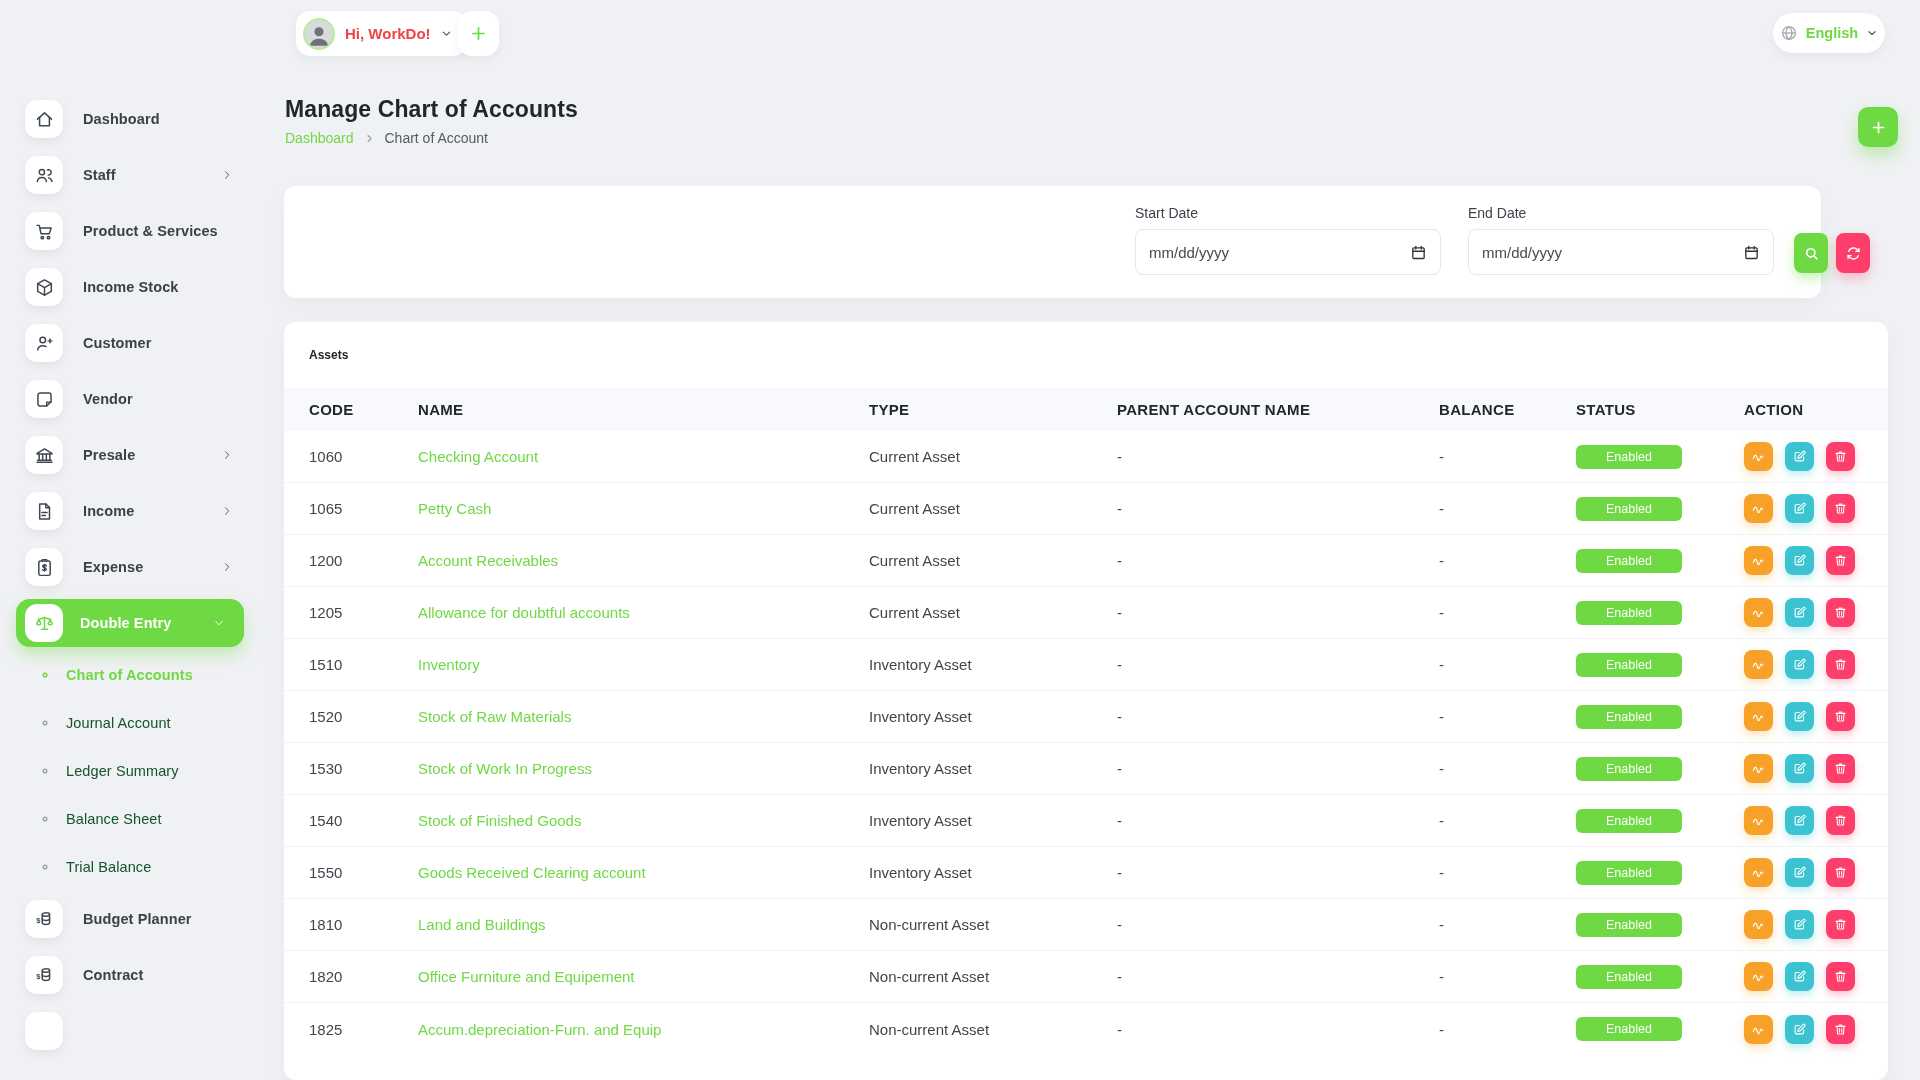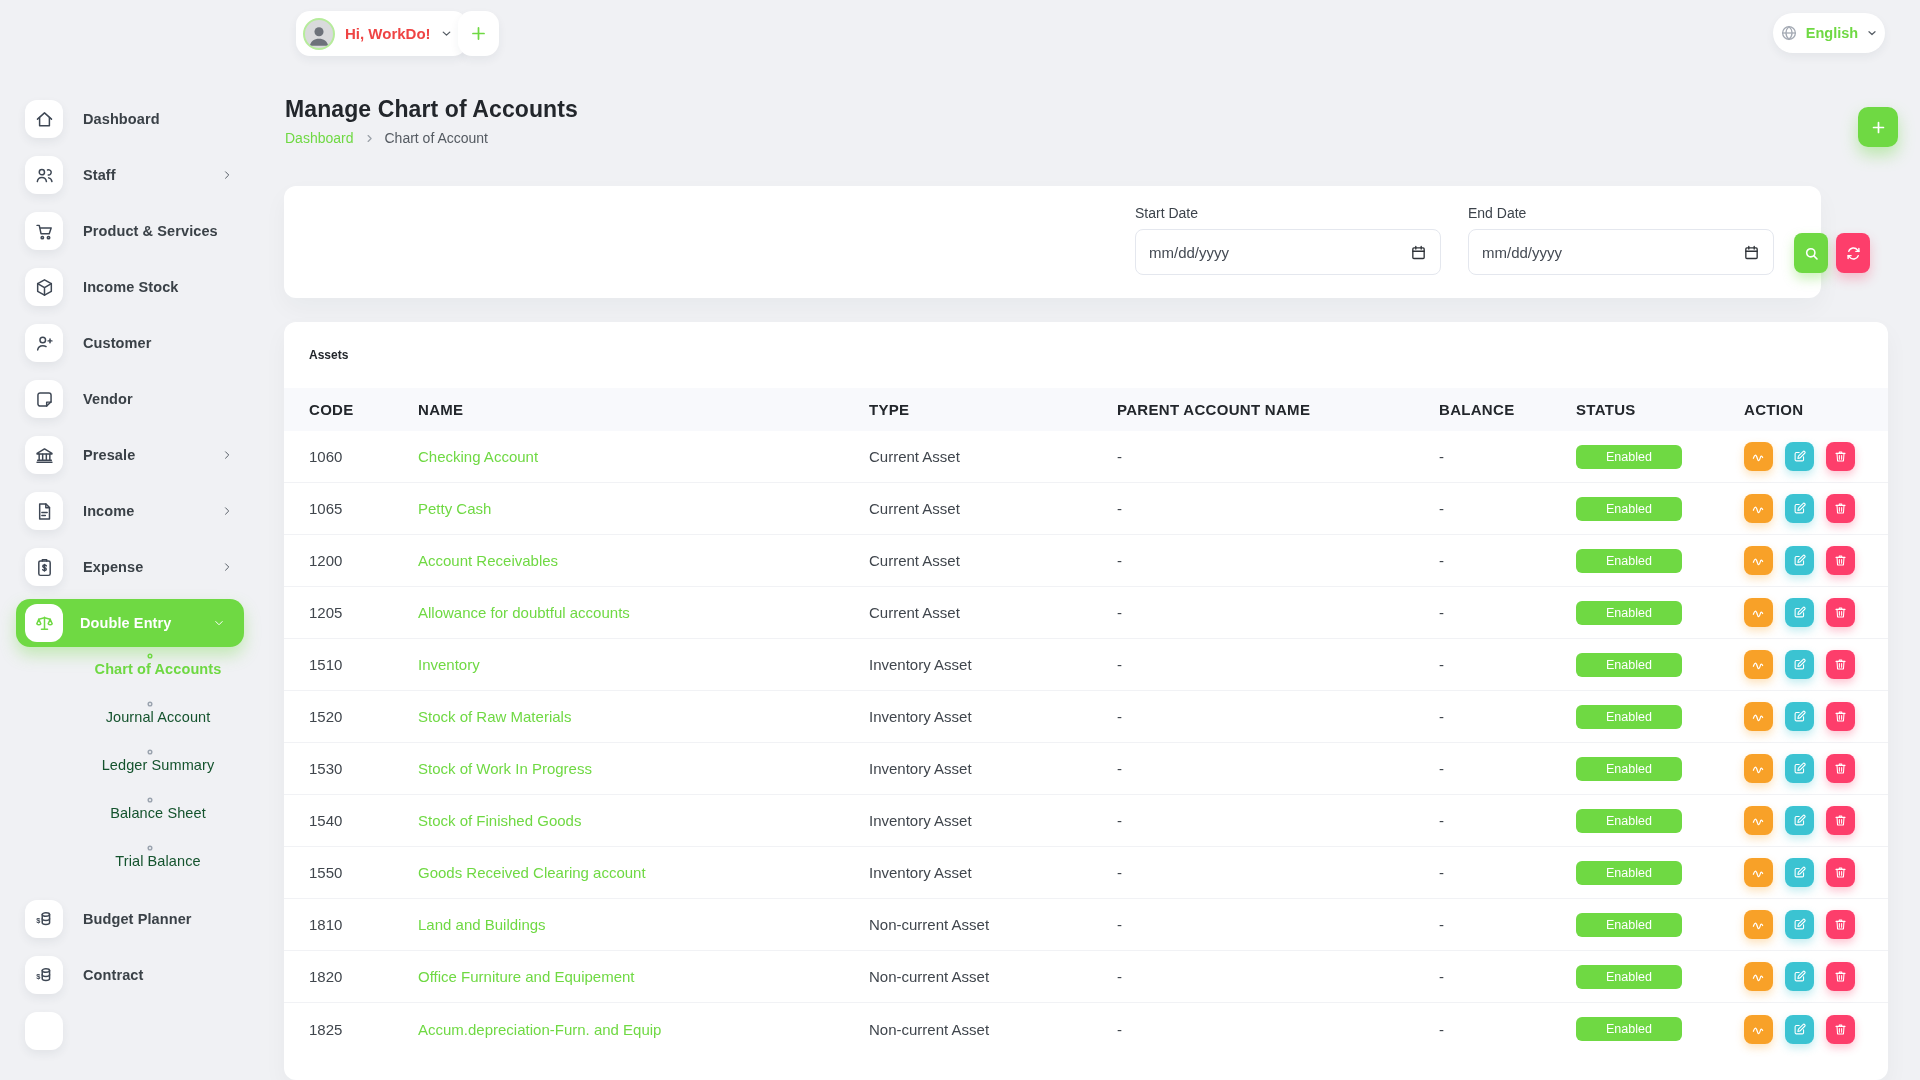--- a/index.html
+++ b/index.html
@@ -29,21 +29,21 @@
   .icon-box .icon { width:21px; height:21px; }
   .nav-label { margin-left:20px; font-size:14.5px; font-weight:600; color:#3a4147; letter-spacing:.1px; }
   .chev { position:absolute; left:220px; width:14px; height:14px; color:#555c64; }
   .nav-item.active {
     height:48px; margin:4px 16px; padding-left:9px; border-radius:14px;
     background:#6fd943; box-shadow:0 8px 16px rgba(111,217,67,.35);
   }
   .nav-item.active .icon-box { color:#6fd943; box-shadow:none; }
   .nav-item.active .nav-label { color:#ffffff; margin-left:17px; }
   .nav-item.active .chev { left:auto; right:18px; color:#ffffff; }
-  .nav-sub { height:48px; display:flex; align-items:center; padding-left:40px; cursor:pointer;flex-direction:column; }
+  .nav-sub { height:48px; display:flex; align-items:center; padding-left:40px; cursor:pointer; }
   .nav-sub .dot { width:10px; height:10px; color:#9aa3ae; flex:0 0 10px; }
   .nav-sub .nav-label { margin-left:16px; font-weight:500; color:#14532d; font-size:14.5px; }
   .nav-sub.active .dot { color:#6fd943; }
   .nav-sub.active .nav-label { color:#6fd943; font-weight:700; }
   .nav-item-clipped { margin-top:0; }
 
   
   .user-pill {
     position:absolute; left:296px; top:11px; height:45px; padding:0 14px 0 7px;
     background:#fff; border-radius:14px; box-shadow:0 4px 10px rgba(40,50,70,.06);

